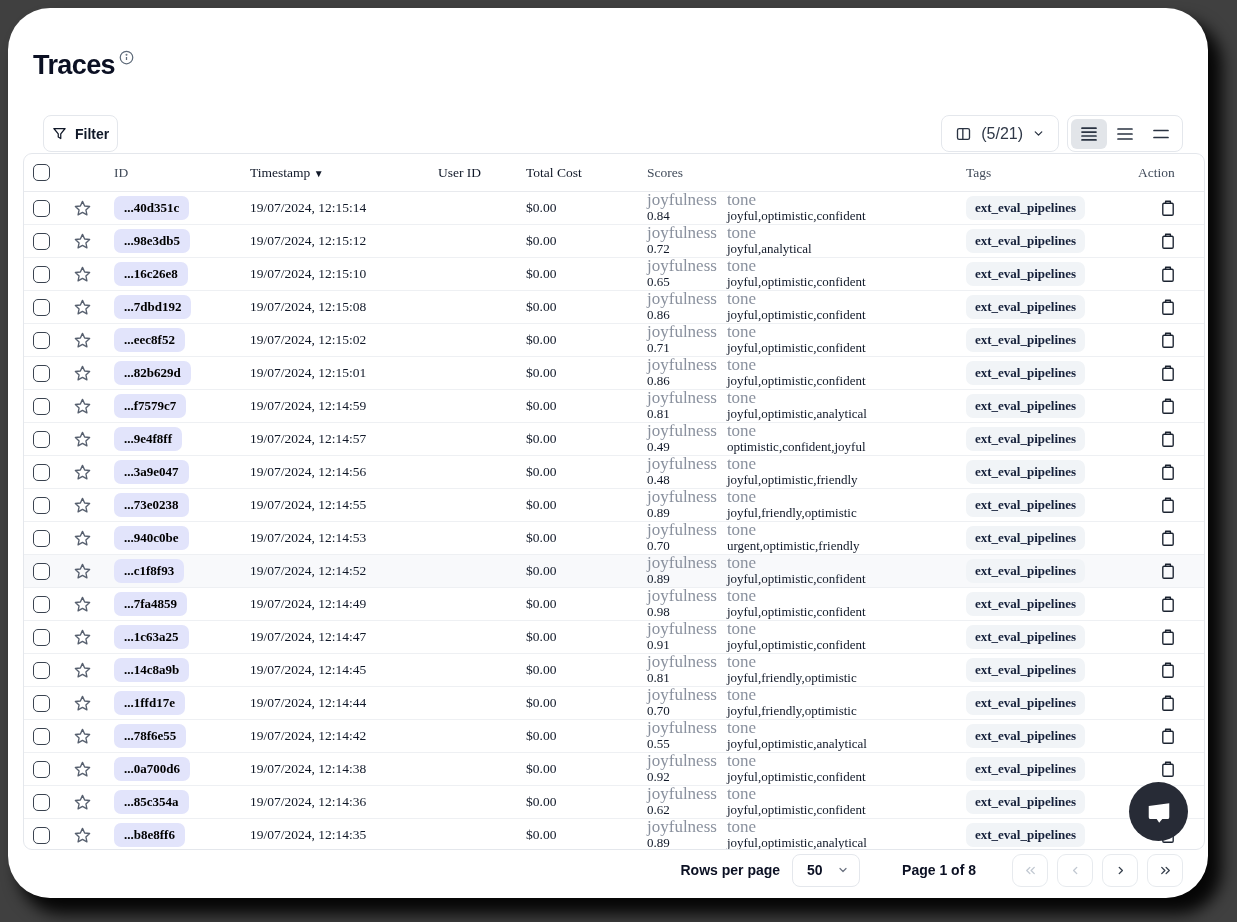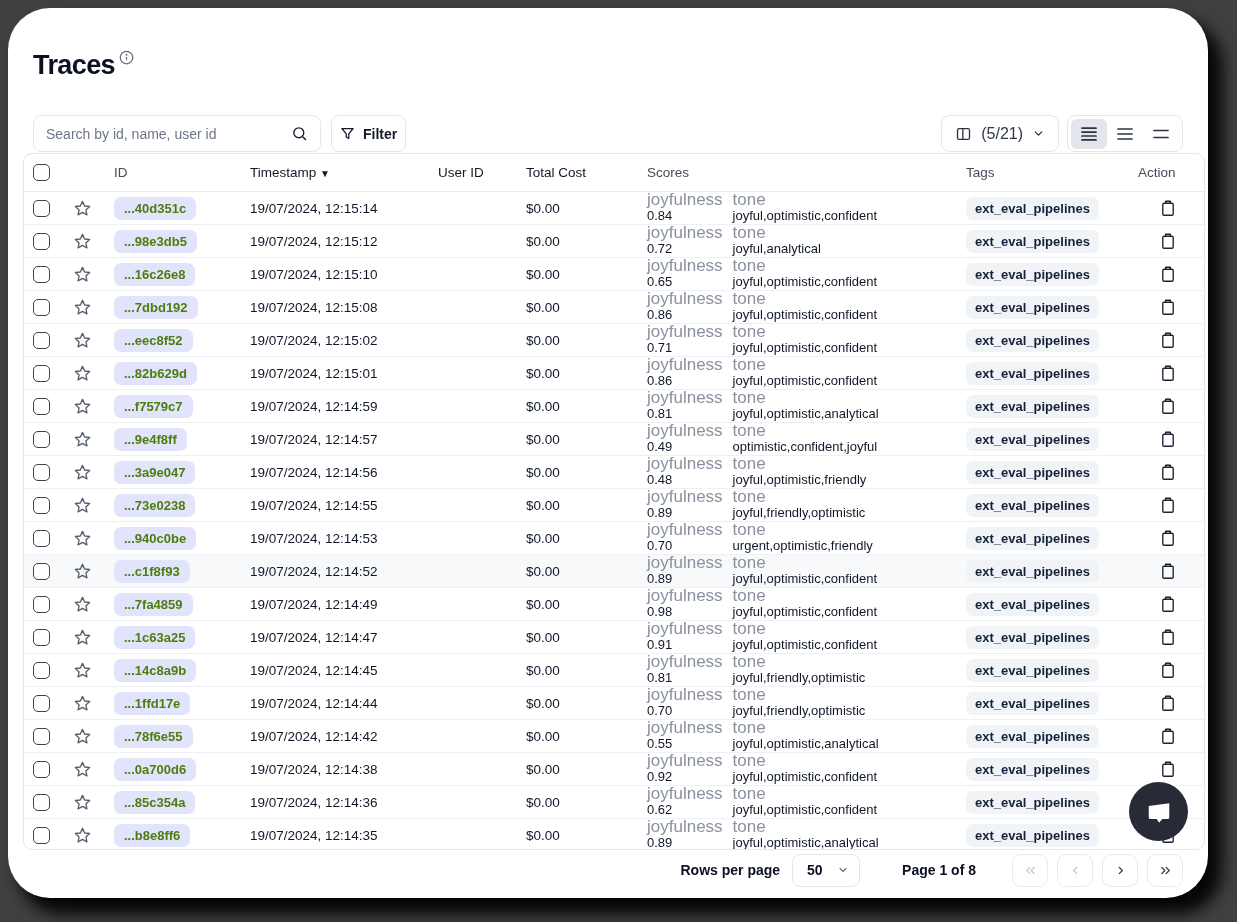--- a/index.html
+++ b/index.html
@@ -45,40 +45,40 @@
   .rowheight-group {
     height:37px; border:1px solid #e4e7ec; border-radius:8px; background:#fff;
     display:flex; align-items:center; padding:0 3px;
   }
   .rh-btn { width:36px; height:30px; border:none; background:transparent; border-radius:6px;
     display:flex; align-items:center; justify-content:center; cursor:pointer; }
   .rh-btn.active { background:#e2e5e9; }
   
   .table-wrap {
     position:absolute; left:15px; top:145px; width:1182px; height:697px;
-    border:1px solid #e4e7ec; border-radius:9px; overflow:hidden; background:#fff;
+    border:1px solid #e4e7ec; border-radius:9px; overflow:hidden; background:#fff;font-family:Liberation Serif, serif;
   }
   .trow, .thead-row {
     display:grid;
     grid-template-columns: 36px 44px 140px 188px 88px 120px 320px 172px 1fr;
     align-items:center;
   }
   .thead-row { height:38px; border-bottom:1px solid #e8eaee; }
   .th { font-size:13.5px; color:#414b5a; font-weight:normal; }
   .trow { height:33px; border-bottom:1px solid #eef0f3; }
   .trow.highlight { background:#f8f9fb; }
   .cell-check { padding-left:9px; display:flex; align-items:center; }
   .checkbox {
     width:17px; height:17px; border:1.6px solid #3a4350; border-radius:5px; background:#fff; cursor:pointer;
   }
   .cell-star { display:flex; align-items:center; justify-content:center; }
   .star-btn { background:none; border:none; cursor:pointer; display:flex; padding:0; }
   .cell-id { padding-left:10px; }
   .id-badge {
-    display:inline-block; background:#e2e4fb; color:#4d7c0f; font-weight:bold; font-size:13px;
+    display:inline-block; background:#e2e4fb; color:#000000; font-weight:bold; font-size:13px;
     padding:4px 10px; border-radius:7px; cursor:pointer;
   }
   .cell-ts, .cell-user, .cell-cost { padding-left:6px; font-size:13.5px; color:#101828; }
   .cell-scores { padding-left:7px; display:flex; gap:10px; overflow:hidden; }
   .score-block { display:flex; flex-direction:column; justify-content:center; line-height:16px; }
   .score-block.first { min-width:56px; }
   .score-name { font-size:17px; color:#8a919e; white-space:nowrap; }
   .score-value { font-size:13px; color:#101828; white-space:nowrap; }
   .cell-tags { padding-left:6px; }
   .tag-badge {
@@ -125,29 +125,20 @@
     <span class="info-icon">
       <svg width="15" height="15" viewBox="0 0 24 24" fill="none" stroke="#5f6b7a" stroke-width="2">
         <circle cx="12" cy="12" r="10"></circle>
           <line x1="12" y1="16" x2="12" y2="11"></line>
           <circle cx="12" cy="7.5" r="0.6" fill="#5f6b7a"></circle>
       </svg>
     </span>
   </div>
 
   <div class="controls">
-    <div class="search-box">
-      <input class="search-input" type="text" placeholder="Search by id, name, user id" style="">
-      <button class="search-btn">
-        <svg width="17" height="17" viewBox="0 0 24 24" fill="none" stroke="#1b2330" stroke-width="2">
-          <circle cx="11" cy="11" r="7"></circle>
-            <line x1="16.5" y1="16.5" x2="21" y2="21"></line>
-        </svg>
-      </button>
-    </div>
     <button class="filter-btn">
       <span>
         <svg width="15" height="15" viewBox="0 0 24 24" fill="none" stroke="#101828" stroke-width="2" stroke-linejoin="round">
           <path d="M3 4h18l-7 8.5V20l-4-2.5V12.5L3 4z"></path>
         </svg>
       </span>
       <span>Filter</span>
     </button>
 
     <div class="controls-right">

